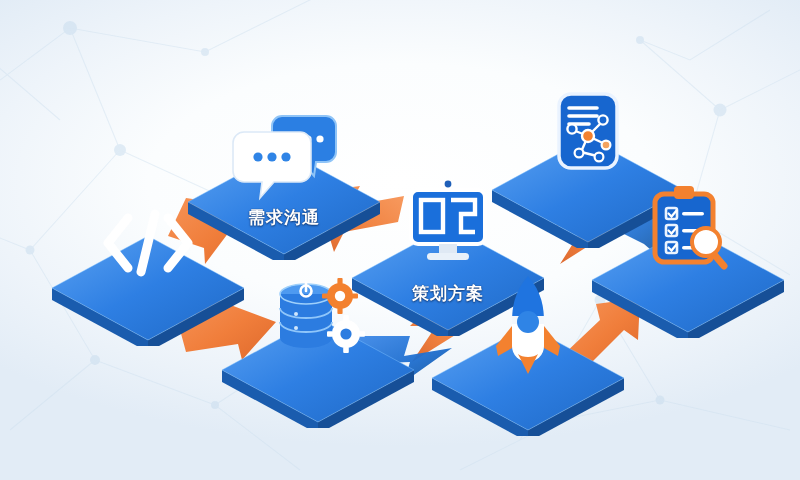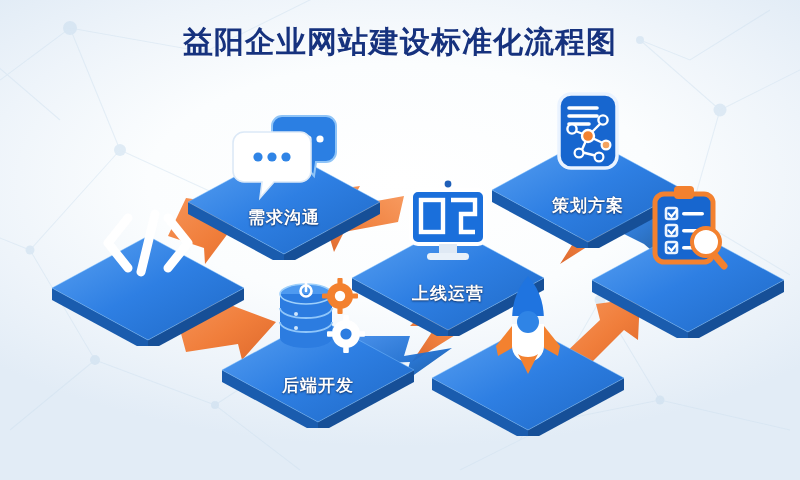--- a/index.html
+++ b/index.html
@@ -185,21 +185,20 @@
 
     <g>
       <path d="M562 356 L600 320 L596 304 L640 298 L638 340 L624 330 L588 366 Z" fill="url(#gOr)" opacity="0.97"></path>
     </g>
 
     <g>
       <path d="M596 204 L628 204 L622 218 L664 214 L658 256 L644 244 L608 226 Z" fill="url(#gBl)" opacity="0.92"></path>
     </g>
   </svg>
 
-  <div id="title">益阳企业网站建设标准化流程图</div>
 
   <div class="node" data-node="plan" style="left:488px; top:98px;">
     <svg class="plat" viewBox="0 0 200 116">
       <defs>
         <linearGradient id="pTopA" x1="0" y1="0" x2="1" y2="1">
           <stop offset="0%" stop-color="#5ba2f2"></stop>
             <stop offset="50%" stop-color="#2e7fe3"></stop>
           <stop offset="100%" stop-color="#1f69c6"></stop>
         </linearGradient>
       </defs>
@@ -222,21 +221,20 @@
           <path d="M43 50 L36 66"></path>
         <path d="M36 66 L52 70"></path>
       </g>
       <circle cx="43" cy="50" r="6" fill="#f3812f" stroke="#fff" stroke-width="2.4"></circle>
       <circle cx="58" cy="34" r="4.6" fill="#1766cf" stroke="#fff" stroke-width="2.4"></circle>
       <circle cx="27" cy="43" r="4.6" fill="#1766cf" stroke="#fff" stroke-width="2.4"></circle>
       <circle cx="61" cy="59" r="4.4" fill="#f3a35f" stroke="#fff" stroke-width="2.2"></circle>
       <circle cx="34" cy="67" r="4.4" fill="#1766cf" stroke="#fff" stroke-width="2.2"></circle>
       <circle cx="54" cy="71" r="4.4" fill="#1766cf" stroke="#fff" stroke-width="2.2"></circle>
     </svg>
-    <div class="node-label">策划方案</div>
   </div>
 
   <div class="node" data-node="req" style="left:184px; top:110px;">
     <svg class="plat" viewBox="0 0 200 116">
       <path d="M100 6 L196 58 L100 110 L4 58 Z" fill="url(#pTopA)"></path>
       <path d="M4 58 L100 110 L100 122 L4 70 Z" fill="#1a5cae"></path>
       <path d="M196 58 L100 110 L100 122 L196 70 Z" fill="#164f97"></path>
       <path d="M100 6 L196 58 L100 110 L4 58 Z" fill="none" stroke="#7fc0ff" stroke-opacity=".45"></path>
     </svg>
     <svg class="node-icon" viewBox="0 0 108 104">
@@ -266,21 +264,21 @@
     <svg class="node-icon" viewBox="0 0 98 100">
       <circle cx="49" cy="8" r="3.4" fill="#1f5fb8"></circle>
       <rect x="12" y="14" width="74" height="54" rx="7" fill="#1a6fdb" stroke="#ffffff" stroke-width="4"></rect>
       <g fill="none" stroke="#ffffff" stroke-width="4.4">
         <rect x="22" y="24" width="22" height="32"></rect>
         <path d="M52 24 h24 v14 h-14 v18 h14"></path>
       </g>
       <rect x="40" y="68" width="18" height="10" fill="#dfe9f4"></rect>
       <rect x="28" y="77" width="42" height="7" rx="3.5" fill="#e9f1f9"></rect>
     </svg>
-    <div class="node-label">上线运营</div>
+    <div class="node-label">策划方案</div>
   </div>
 
   <div class="node" data-node="fe" style="left:48px; top:196px;">
     <svg class="plat" viewBox="0 0 200 116">
       <path d="M100 6 L196 58 L100 110 L4 58 Z" fill="url(#pTopA)"></path>
       <path d="M4 58 L100 110 L100 122 L4 70 Z" fill="#1a5cae"></path>
       <path d="M196 58 L100 110 L100 122 L196 70 Z" fill="#164f97"></path>
       <path d="M100 6 L196 58 L100 110 L4 58 Z" fill="none" stroke="#7fc0ff" stroke-opacity=".45"></path>
     </svg>
     <svg class="node-icon" viewBox="0 0 100 82">
@@ -355,21 +353,20 @@
         <circle r="14" fill="#ffffff"></circle>
         <circle r="5.6" fill="#2c7ce0"></circle>
         <g fill="#ffffff">
           <rect x="-2.8" y="-19" width="5.6" height="6" rx="1"></rect>
           <rect x="-2.8" y="13" width="5.6" height="6" rx="1"></rect>
           <rect x="-19" y="-2.8" width="6" height="5.6" rx="1"></rect>
           <rect x="13" y="-2.8" width="6" height="5.6" rx="1"></rect>
         </g>
       </g>
     </svg>
-    <div class="node-label">后端开发</div>
   </div>
 
   <div class="node" data-node="live" style="left:428px; top:286px;">
     <svg class="plat" viewBox="0 0 200 116">
       <path d="M100 6 L196 58 L100 110 L4 58 Z" fill="url(#pTopA)"></path>
       <path d="M4 58 L100 110 L100 122 L4 70 Z" fill="#1a5cae"></path>
       <path d="M196 58 L100 110 L100 122 L196 70 Z" fill="#164f97"></path>
       <path d="M100 6 L196 58 L100 110 L4 58 Z" fill="none" stroke="#7fc0ff" stroke-opacity=".45"></path>
     </svg>
     <svg class="node-icon" viewBox="0 0 84 106">

